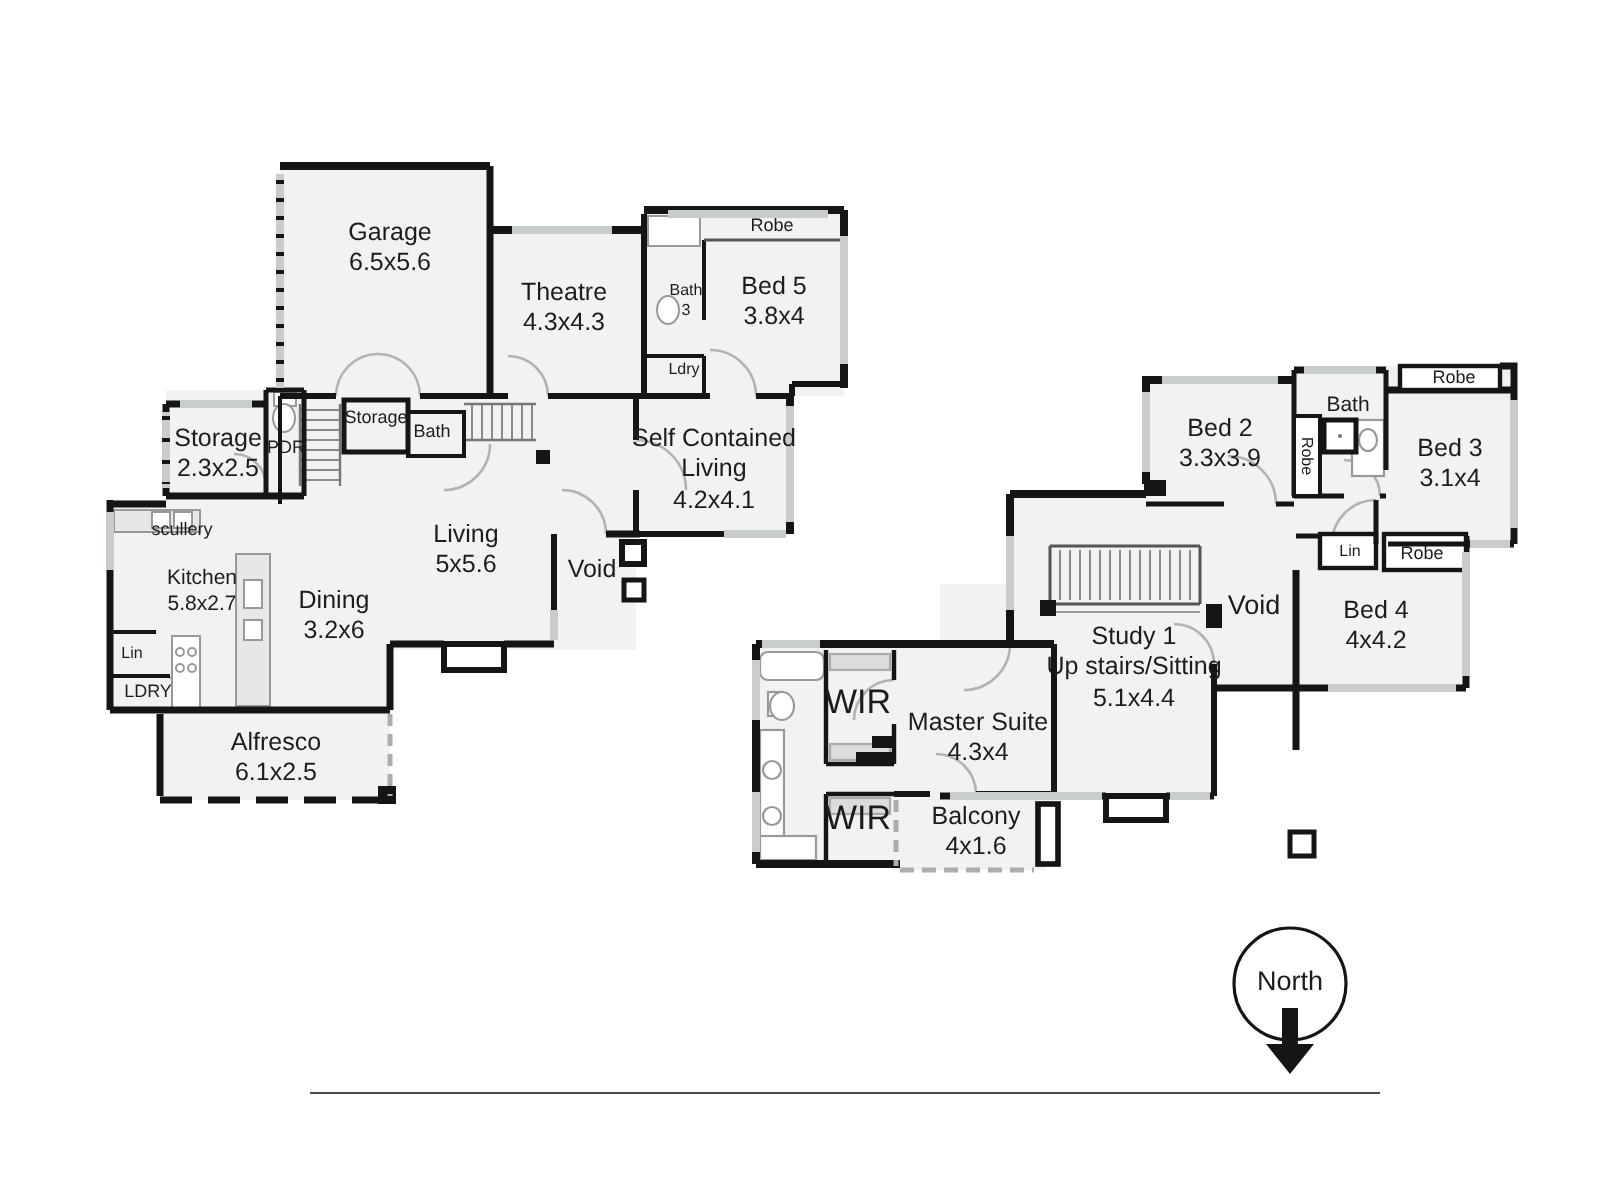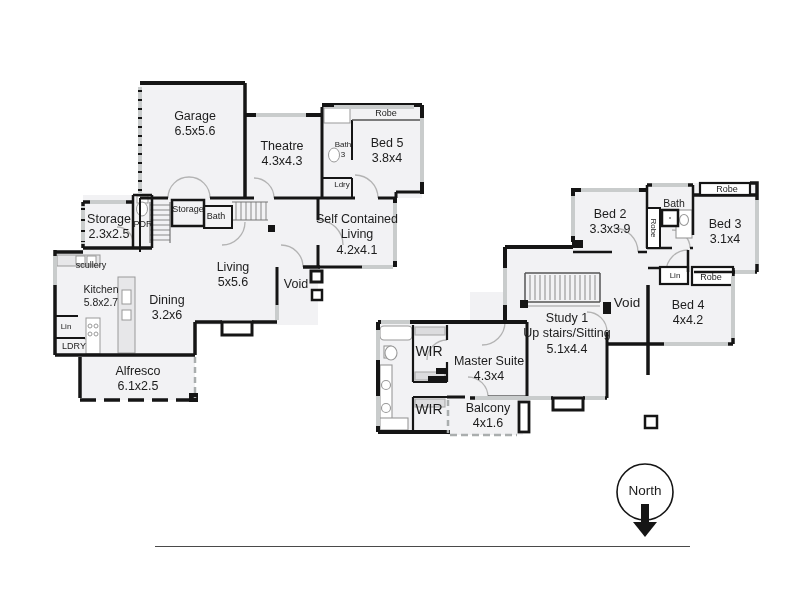--- a/index.html
+++ b/index.html
@@ -5,21 +5,21 @@
   html,body{margin:0;padding:0;background:#ffffff;}
   #canvas{position:relative;width:800px;height:600px;background:#fff;overflow:hidden;
           font-family:"Liberation Sans", sans-serif;}
   #plansvg{position:absolute;left:0;top:0;}
   .lbl{position:absolute;transform:translate(-50%,-50%);text-align:center;
        white-space:nowrap;color:#1c1c1c;line-height:1.22;}
   .rot{transform:translate(-50%,-50%) rotate(90deg);}
   .s8 {font-size:8px;}
   .s9 {font-size:9px;}
   .s10{font-size:10.5px;}
-  .s11{font-size:14px;}
+  .s11{font-size:17px;}
   .s12{font-size:12.5px;}
   .s13{font-size:13.5px;text-align:right;}
   #footer-rule{position:absolute;left:155px;top:546px;width:535px;height:0;
        border-top:1.5px solid #4a4a4a;}
   #copyright{position:absolute;right:114px;top:551px;font-size:7.6px;color:#222;
        letter-spacing:0.1px;white-space:nowrap;}
 </style>
 </head>
 <body>
 

